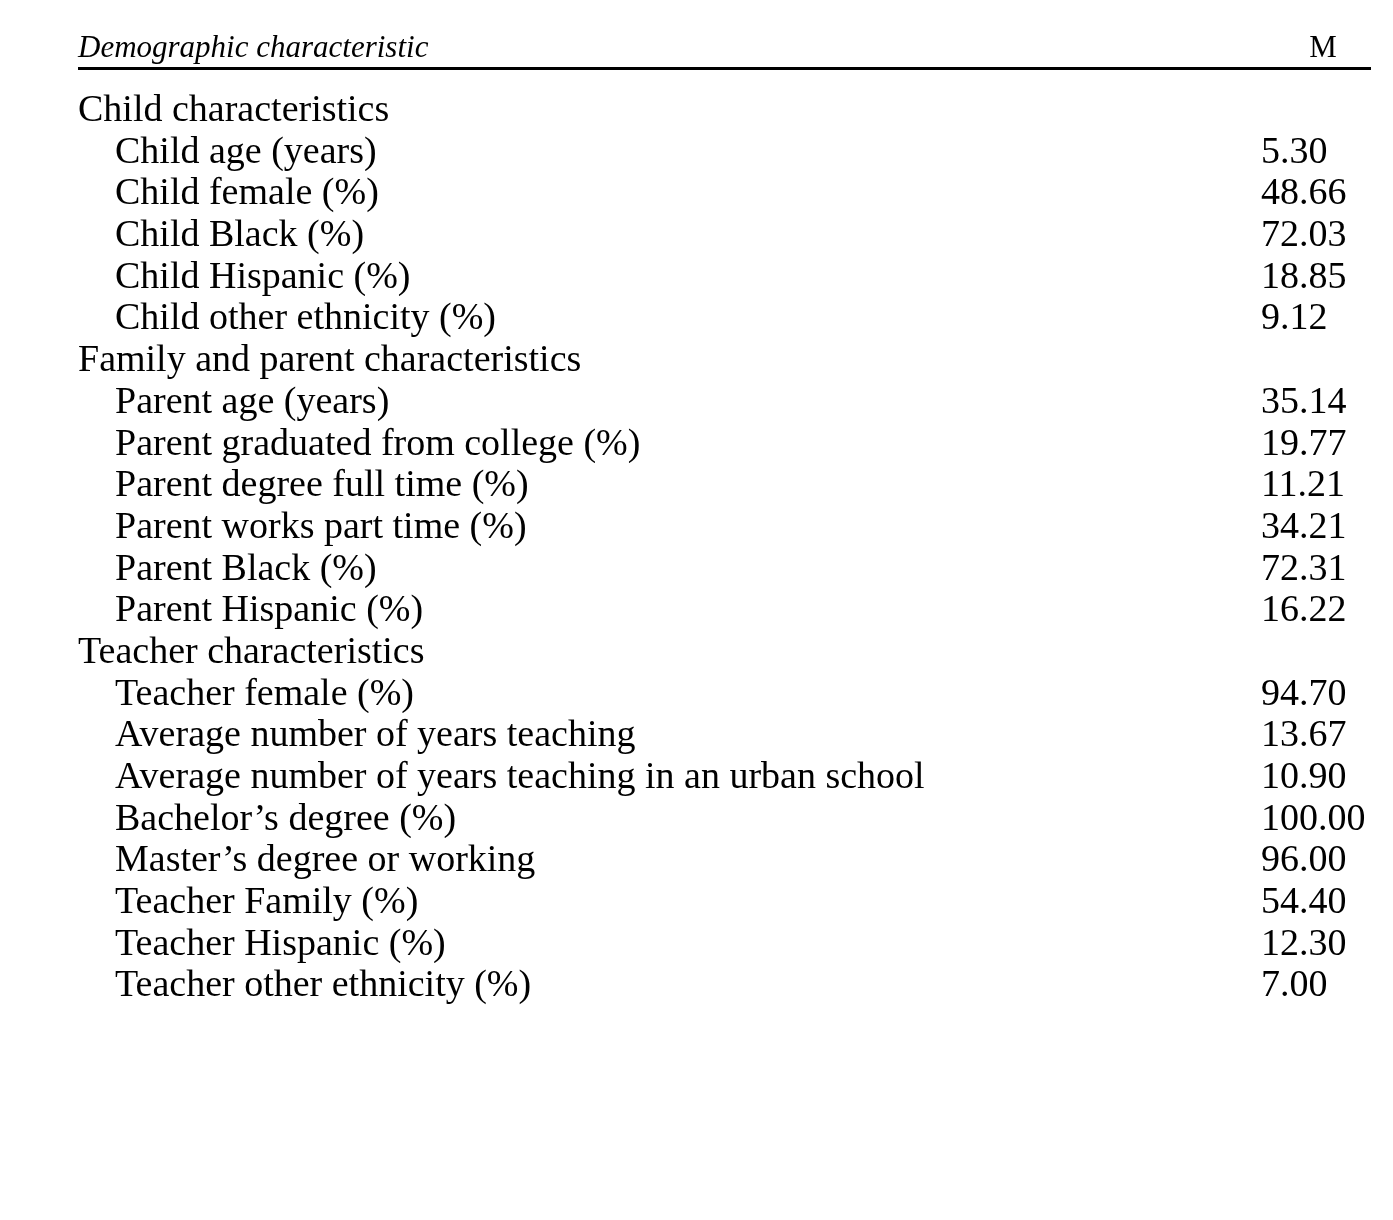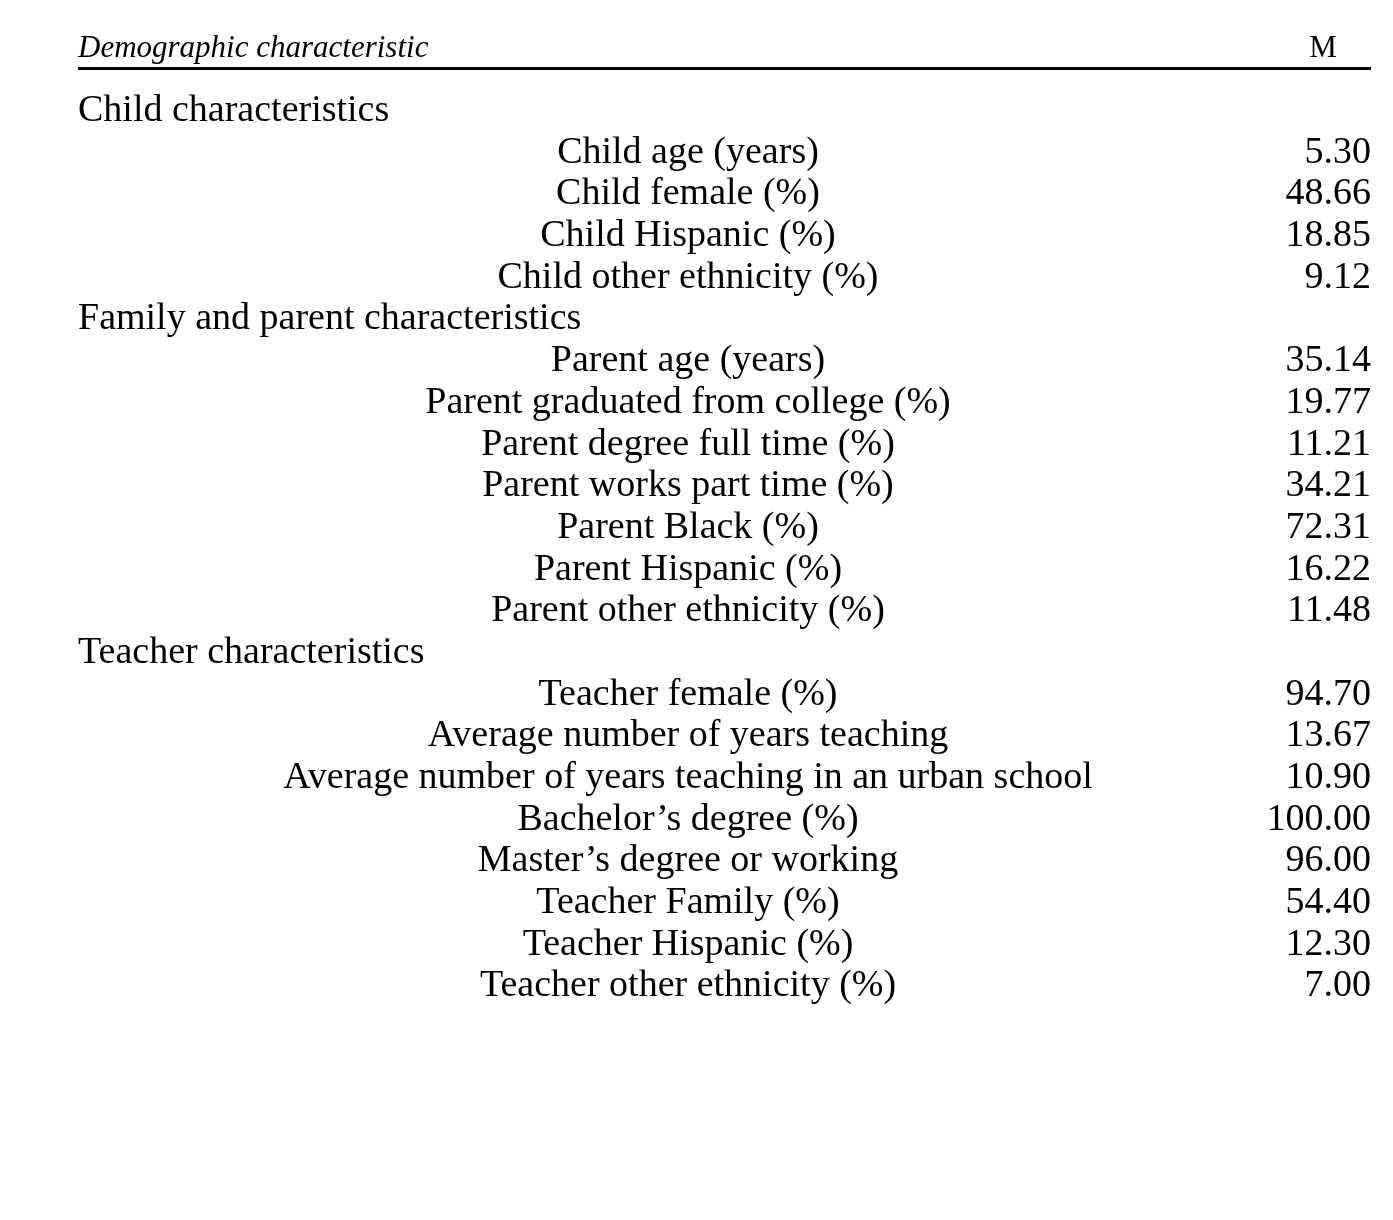--- a/index.html
+++ b/index.html
@@ -55,25 +55,24 @@
     font-size: 38px;
     line-height: 41.7px;
     white-space: nowrap;
   }
   .row .label {
     flex: 1 1 auto;
     overflow: hidden;
   }
   .row.item .label {
     padding-left: 37px;
-    text-align: center;
   }
   .row .value {
     flex: 0 0 auto;
-    text-align: right;
+    text-align: left;
     min-width: 110px;
   }
 </style>
 </head>
 <body>
 
 <div class="page">
   <div class="table-wrap">
 
     <div class="table-header">
@@ -87,20 +86,24 @@
         <span class="label">Child characteristics</span>
         <span class="value"></span>
       </div>
       <div class="row item">
         <span class="label">Child age (years)</span>
         <span class="value">5.30</span>
       </div>
       <div class="row item">
         <span class="label">Child female (%)</span>
         <span class="value">48.66</span>
+      </div>
+      <div class="row item">
+        <span class="label">Child Black (%)</span>
+        <span class="value">72.03</span>
       </div>
       <div class="row item">
         <span class="label">Child Hispanic (%)</span>
         <span class="value">18.85</span>
       </div>
       <div class="row item">
         <span class="label">Child other ethnicity (%)</span>
         <span class="value">9.12</span>
       </div>
 
@@ -124,24 +127,20 @@
         <span class="label">Parent works part time (%)</span>
         <span class="value">34.21</span>
       </div>
       <div class="row item">
         <span class="label">Parent Black (%)</span>
         <span class="value">72.31</span>
       </div>
       <div class="row item">
         <span class="label">Parent Hispanic (%)</span>
         <span class="value">16.22</span>
-      </div>
-      <div class="row item">
-        <span class="label">Parent other ethnicity (%)</span>
-        <span class="value">11.48</span>
       </div>
 
       <div class="row section">
         <span class="label">Teacher characteristics</span>
         <span class="value"></span>
       </div>
       <div class="row item">
         <span class="label">Teacher female (%)</span>
         <span class="value">94.70</span>
       </div>

